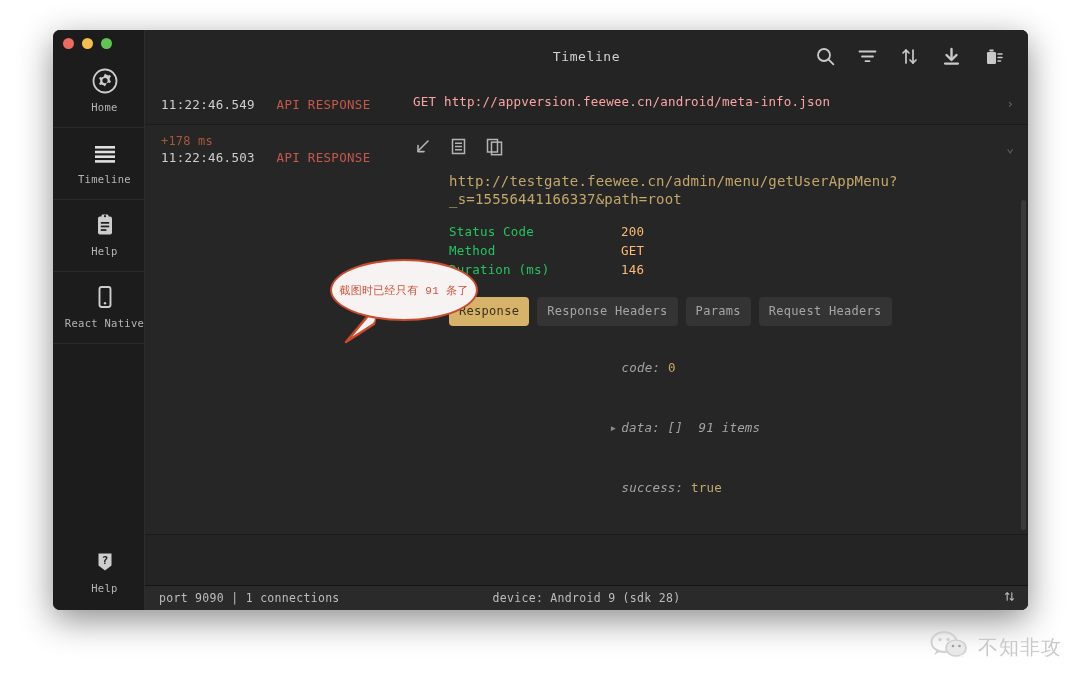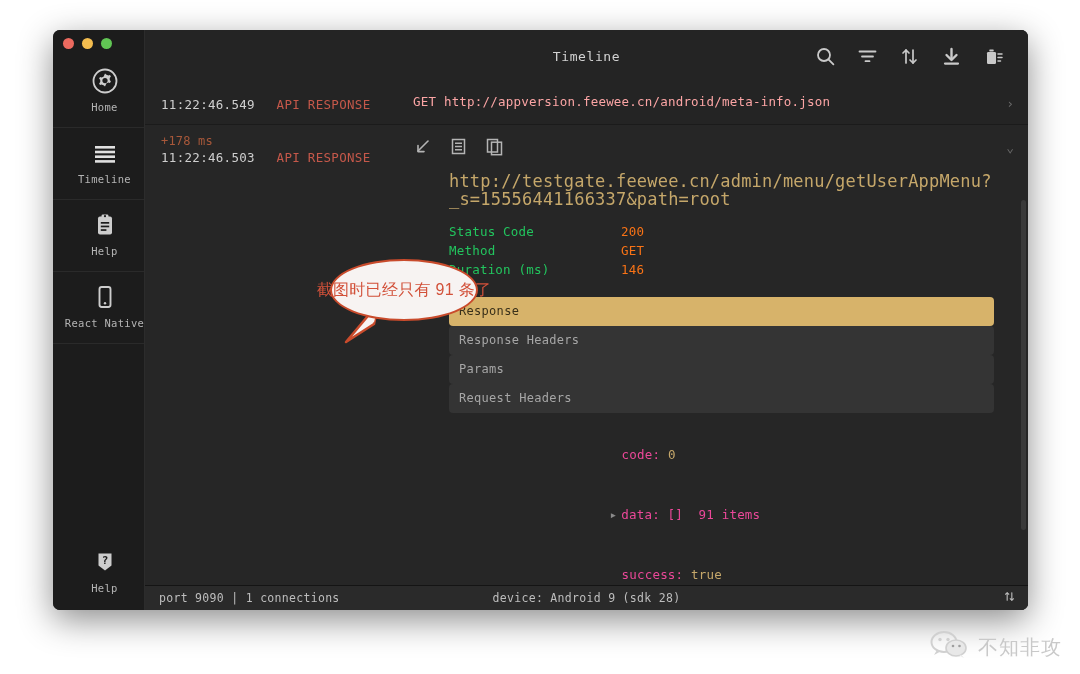--- a/index.html
+++ b/index.html
@@ -171,52 +171,52 @@
   .req-line {
     color: #fca5a5;
   }
   .icon-row { display: flex; gap: 17px; align-items: center; padding-top: 1px; }
   .act-icon { width: 19px; height: 19px; cursor: pointer; display: block; }
 
   
   .detail { padding: 16px 0 0 36px; }
   .detail-url {
     color: #c5a76a;
-    font-size: 17px;
+    font-size: 14px;
     letter-spacing: 0.2px;
     margin-bottom: 14px;
   }
   .kv { display: flex; font-size: 12.5px; line-height: 19px; }
   .kv .k { width: 172px; color: #22c55e; }
-  .kv .v { color: #f97316; }
+  .kv .v { color: #fdba74; }
 
   .tabs {
     display: flex;
+    gap: 8px;
     margin: 18px 0 12px 0;
     flex-wrap: nowrap;
-    flex-direction: column;
   }
   .tab {
     background: #343434;
     color: #a6a6a6;
     font-size: 12px;
     padding: 5px 10px 6px 10px;
     border-radius: 4px;
     letter-spacing: 0.3px;
     cursor: pointer;
     white-space: nowrap;
   }
   .tab.active {
     background: #d7b36a;
     color: #39301a;
   }
 
   .json { padding-left: 18px; font-size: 12.5px; line-height: 20px; }
   .json .line { color: #a0a0a0; white-space: pre; }
-  .json .key { color: #ec4899; }
+  .json .key { color: #a3a3a3; font-style: italic; }
   .json .num { color: #c5a76a; }
   .json .bool { color: #c5a76a; }
   .json .str { color: #bdbdbd; }
   .json .arrow { color: #8a8a8a; margin-left: -12px; margin-right: 4px; }
 
   
   .statusbar {
     height: 25px;
     flex-shrink: 0;
     background: #2a2a2a;
@@ -251,22 +251,22 @@
     width: 148px; height: 62px;
     background: #f7f3f2;
     border: 2.5px solid #c94b2c;
     border-radius: 50% / 50%;
     z-index: 40;
     display: flex;
     align-items: center;
     justify-content: center;
   }
   .bubble-text {
-    font-family: Liberation Sans, sans-serif;
-    font-size: 16px;
+    font-family: Liberation Mono, monospace;
+    font-size: 11px;
     color: #d2513a;
     letter-spacing: 0.3px;
     white-space: nowrap;
   }
   .bubble-tail {
     position: absolute;
     left: 340px; top: 300px;
     width: 0; height: 0;
     z-index: 39;
   }

